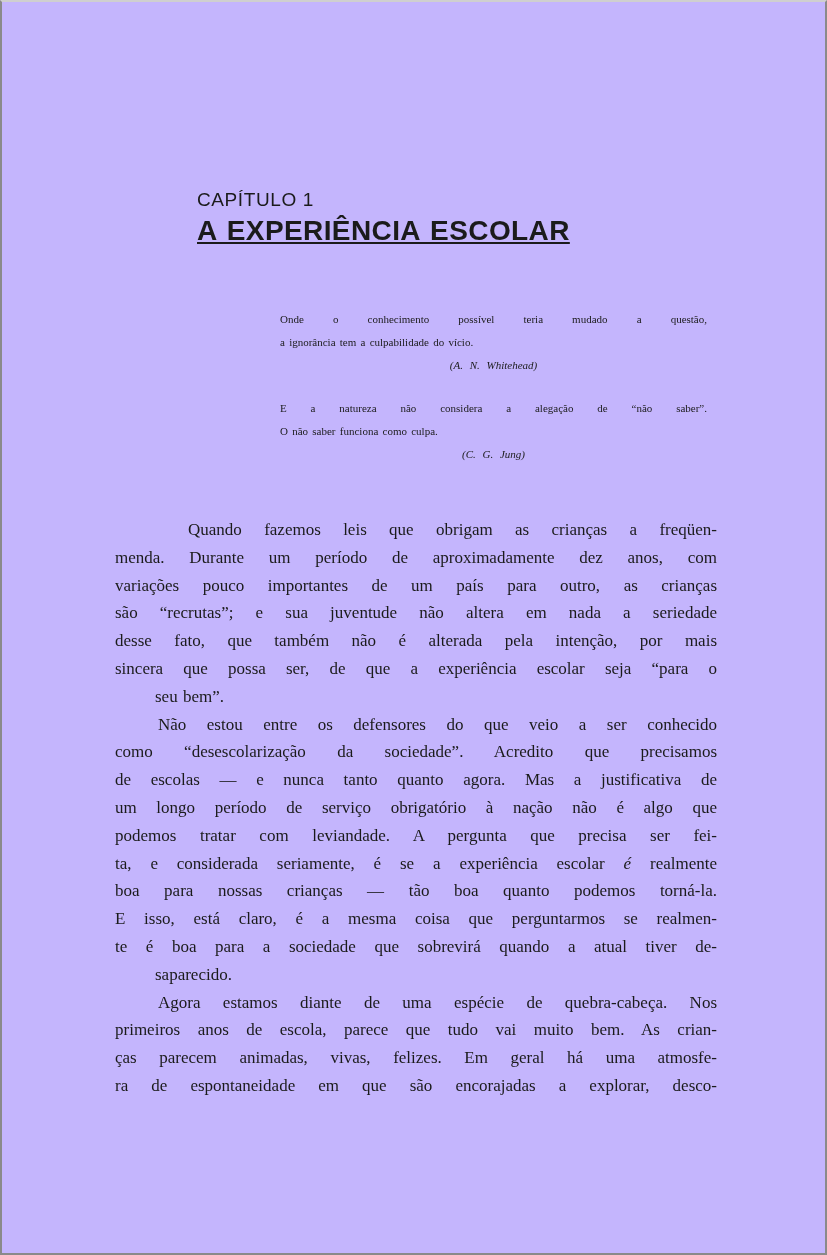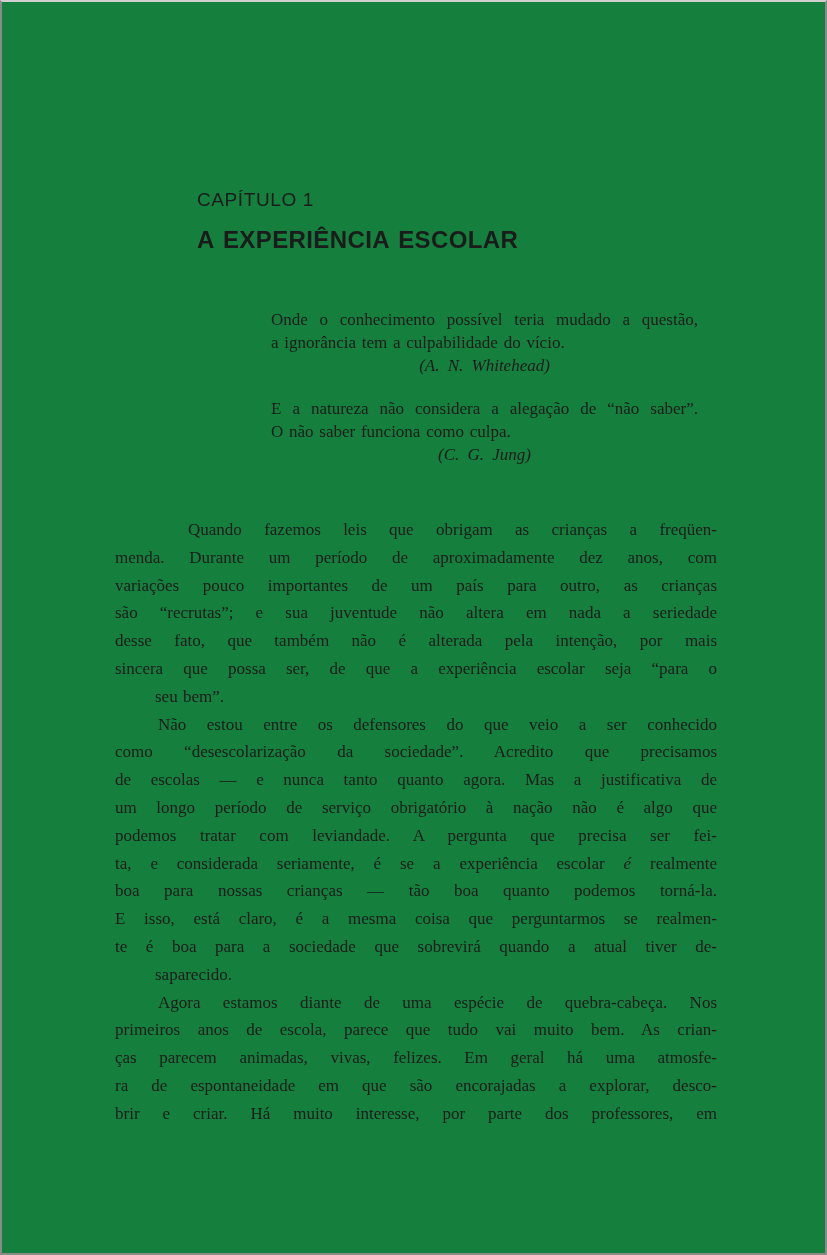--- a/index.html
+++ b/index.html
@@ -1,21 +1,21 @@
 <!DOCTYPE html>
 <html><head>
 <meta charset="utf-8">
 <style>
   html, body { margin: 0; padding: 0; background: #ffffff; }
   .page {
     position: relative;
     width: 827px;
     height: 1255px;
     box-sizing: border-box;
-    background: #15803d;
+    background: #c4b5fd;
     border: 2px solid #8a8a8a;
     border-top-color: #cfcfcf;
     color: #1b1b1b;
     overflow: hidden;
   }
 
   
   .heading {
     position: absolute;
     left: 195px;
@@ -23,36 +23,37 @@
     font-family: "Liberation Sans", sans-serif;
     color: #1b1b1b;
   }
   .chapter-label {
     font-size: 19px;
     line-height: 23px;
     font-weight: normal;
     letter-spacing: 0.6px;
   }
   .chapter-title {
-    font-size: 24px;
+    font-size: 28px;
     line-height: 30px;
     font-weight: bold;
     letter-spacing: 0.4px;
     word-spacing: 2px;
-    margin-top: 14px;
+    margin-top: 5px;
+    text-decoration: underline;
   }
 
   
   .epigraph-section {
     position: absolute;
-    left: 269px;
+    left: 278px;
     top: 306px;
     width: 427px;
     font-family: "Liberation Serif", serif;
-    font-size: 17px;
+    font-size: 11px;
     line-height: 23px;
   }
   .epigraph { margin-bottom: 20px; }
   .epigraph-line { text-align: justify; text-align-last: justify; }
   .epigraph-line.end { text-align-last: left; word-spacing: 1.5px; }
   .epigraph-attribution {
     text-align: center;
     font-style: italic;
     word-spacing: 4px;
   }
@@ -116,17 +117,16 @@
         <div class="line">boa para nossas crianças — tão boa quanto podemos torná-la.</div>
         <div class="line">E isso, está claro, é a mesma coisa que perguntarmos se realmen-</div>
         <div class="line">te é boa para a sociedade que sobrevirá quando a atual tiver de-</div>
         <div class="line end">saparecido.</div>
       </div>
       <div class="paragraph">
         <div class="line indent-small">Agora estamos diante de uma espécie de quebra-cabeça. Nos</div>
         <div class="line">primeiros anos de escola, parece que tudo vai muito bem. As crian-</div>
         <div class="line">ças parecem animadas, vivas, felizes. Em geral há uma atmosfe-</div>
         <div class="line">ra de espontaneidade em que são encorajadas a explorar, desco-</div>
-        <div class="line">brir e criar. Há muito interesse, por parte dos professores, em</div>
       </div>
     </div>
 
 </div>
 
 </body></html>

